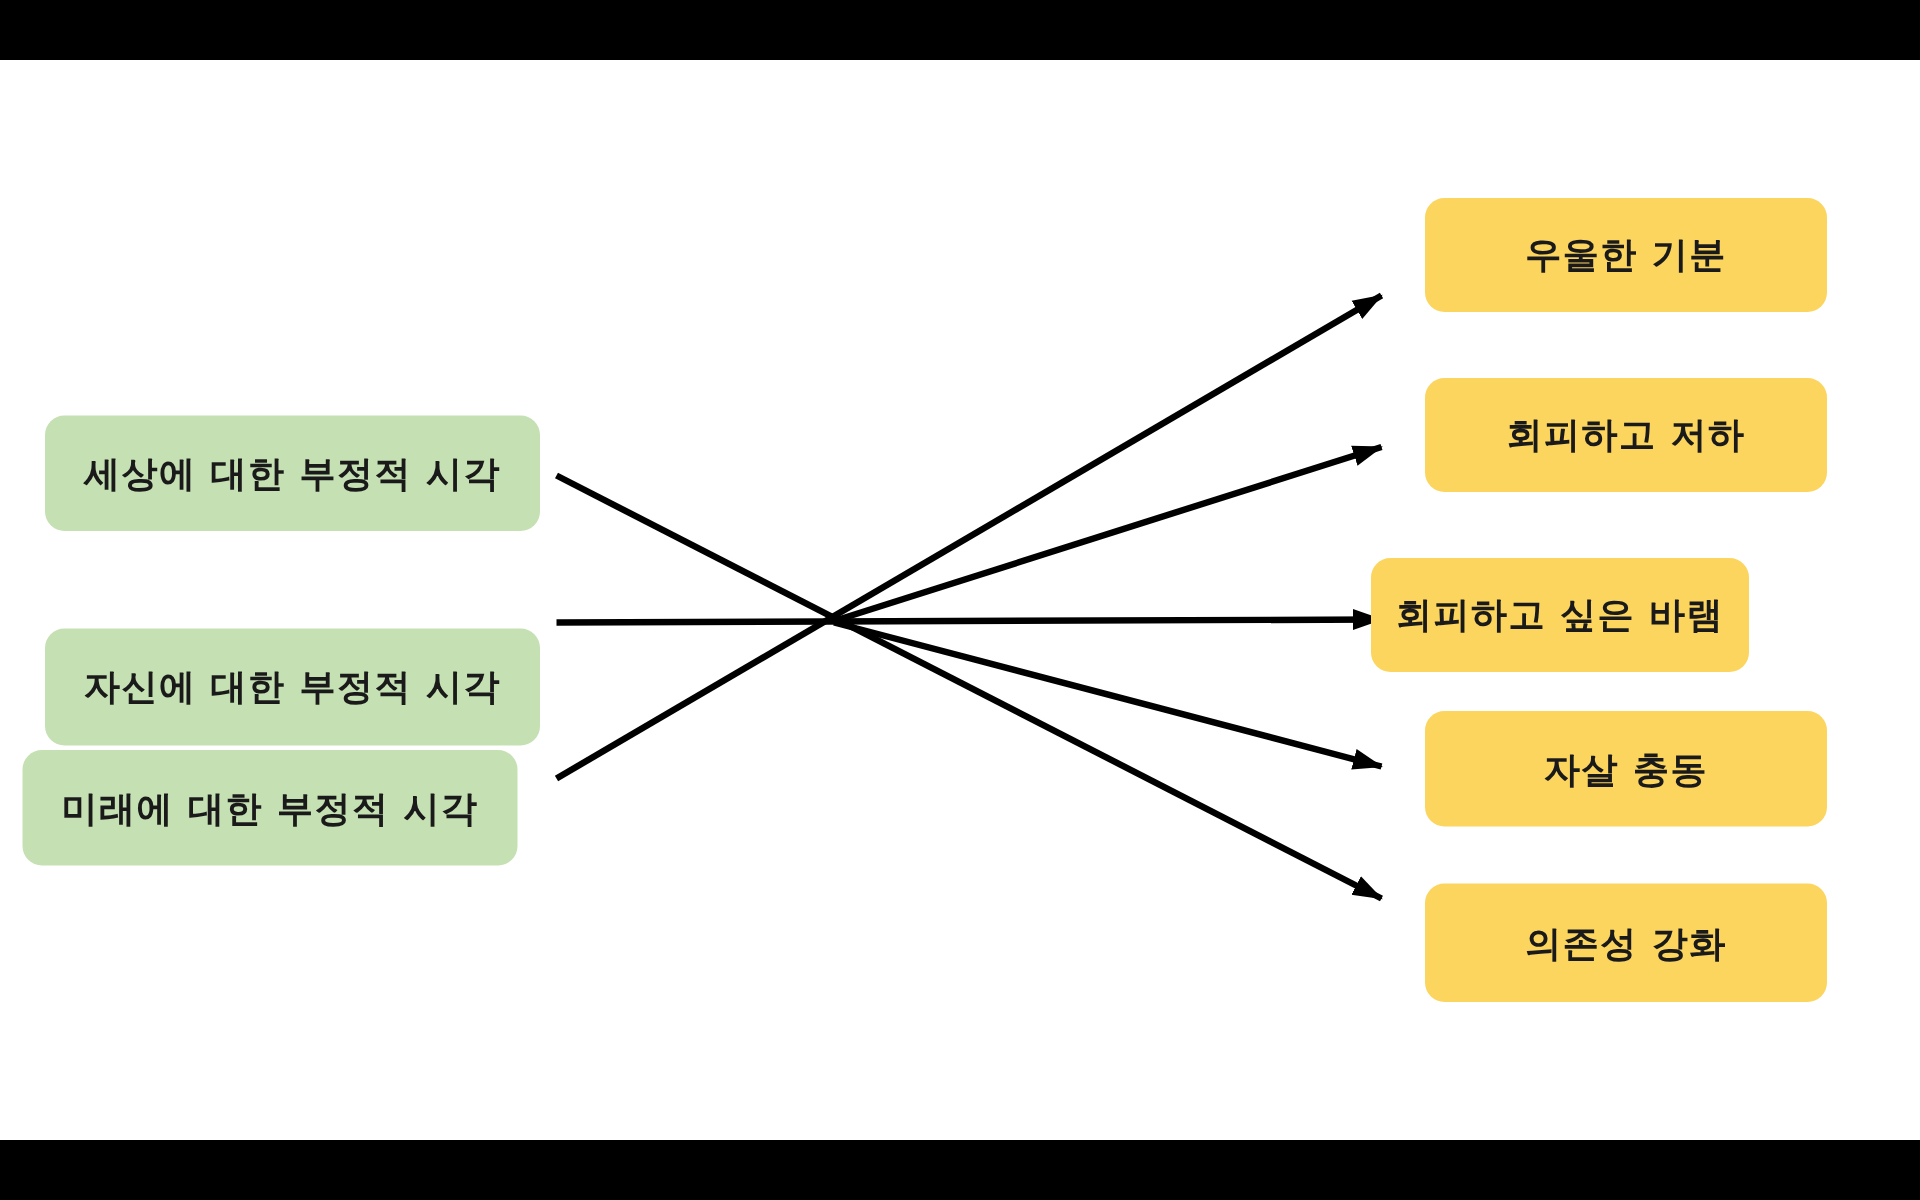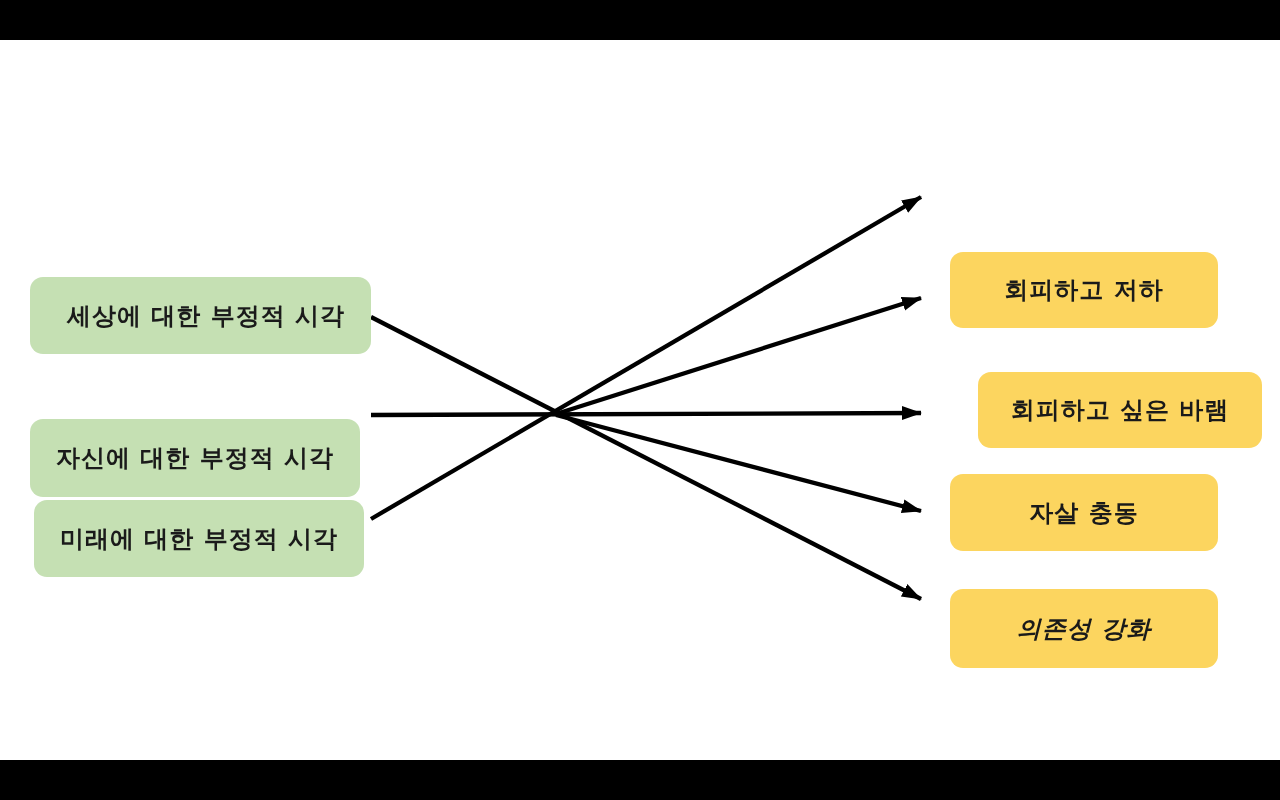--- a/index.html
+++ b/index.html
@@ -44,30 +44,30 @@
     font-size: 24px;
     font-weight: 600;
     color: #1a1a1a;
     letter-spacing: 1px;
     white-space: nowrap;
   }
   .source { background: #c5e0b3; }
   .effect { background: #fcd55f; }
 
   
-  .src-1 { left: 30px;  top: 237px; width: 330px; height: 77px; padding-left: 11px; }
+  .src-1 { left: 30px;  top: 237px; width: 330px; height: 77px; }
   .src-2 { left: 30px;  top: 347px; width: 330px; height: 78px; margin-top: 32px; }
-  .src-3 { left: 34px;  top: 460px; width: 330px; height: 77px; }
+  .src-3 { left: 15px;  top: 460px; width: 330px; height: 77px; }
 
   
   .eff-1 { left: 950px; top: 92px;  width: 268px; height: 76px; }
   .eff-2 { left: 950px; top: 212px; width: 268px; height: 76px; }
-  .eff-3 { left: 978px; top: 332px; width: 284px; height: 76px; }
+  .eff-3 { left: 914px; top: 332px; width: 252px; height: 76px; }
   .eff-4 { left: 950px; top: 434px; width: 268px; height: 77px; }
-  .eff-5 { left: 950px; top: 549px; width: 268px; height: 79px; font-style: italic; }
+  .eff-5 { left: 950px; top: 549px; width: 268px; height: 79px; }
 </style>
 </head>
 <body>
 
 <div class="stage">
   <div class="slide">
 
     <svg class="links" viewBox="0 0 1280 720">
       <defs>
         <marker id="ah" markerUnits="userSpaceOnUse" markerWidth="24" markerHeight="20" refX="19" refY="9" orient="auto">
@@ -84,20 +84,23 @@
     <div class="box source src-1">
       <span>세상에 대한 부정적 시각</span>
     </div>
     <div class="box source src-2">
       <span>자신에 대한 부정적 시각</span>
     </div>
     <div class="box source src-3">
       <span>미래에 대한 부정적 시각</span>
     </div>
 
+    <div class="box effect eff-1">
+      <span>우울한 기분</span>
+    </div>
     <div class="box effect eff-2">
       <span>회피하고 저하</span>
     </div>
     <div class="box effect eff-3">
       <span>회피하고 싶은 바램</span>
     </div>
     <div class="box effect eff-4">
       <span>자살 충동</span>
     </div>
     <div class="box effect eff-5">

